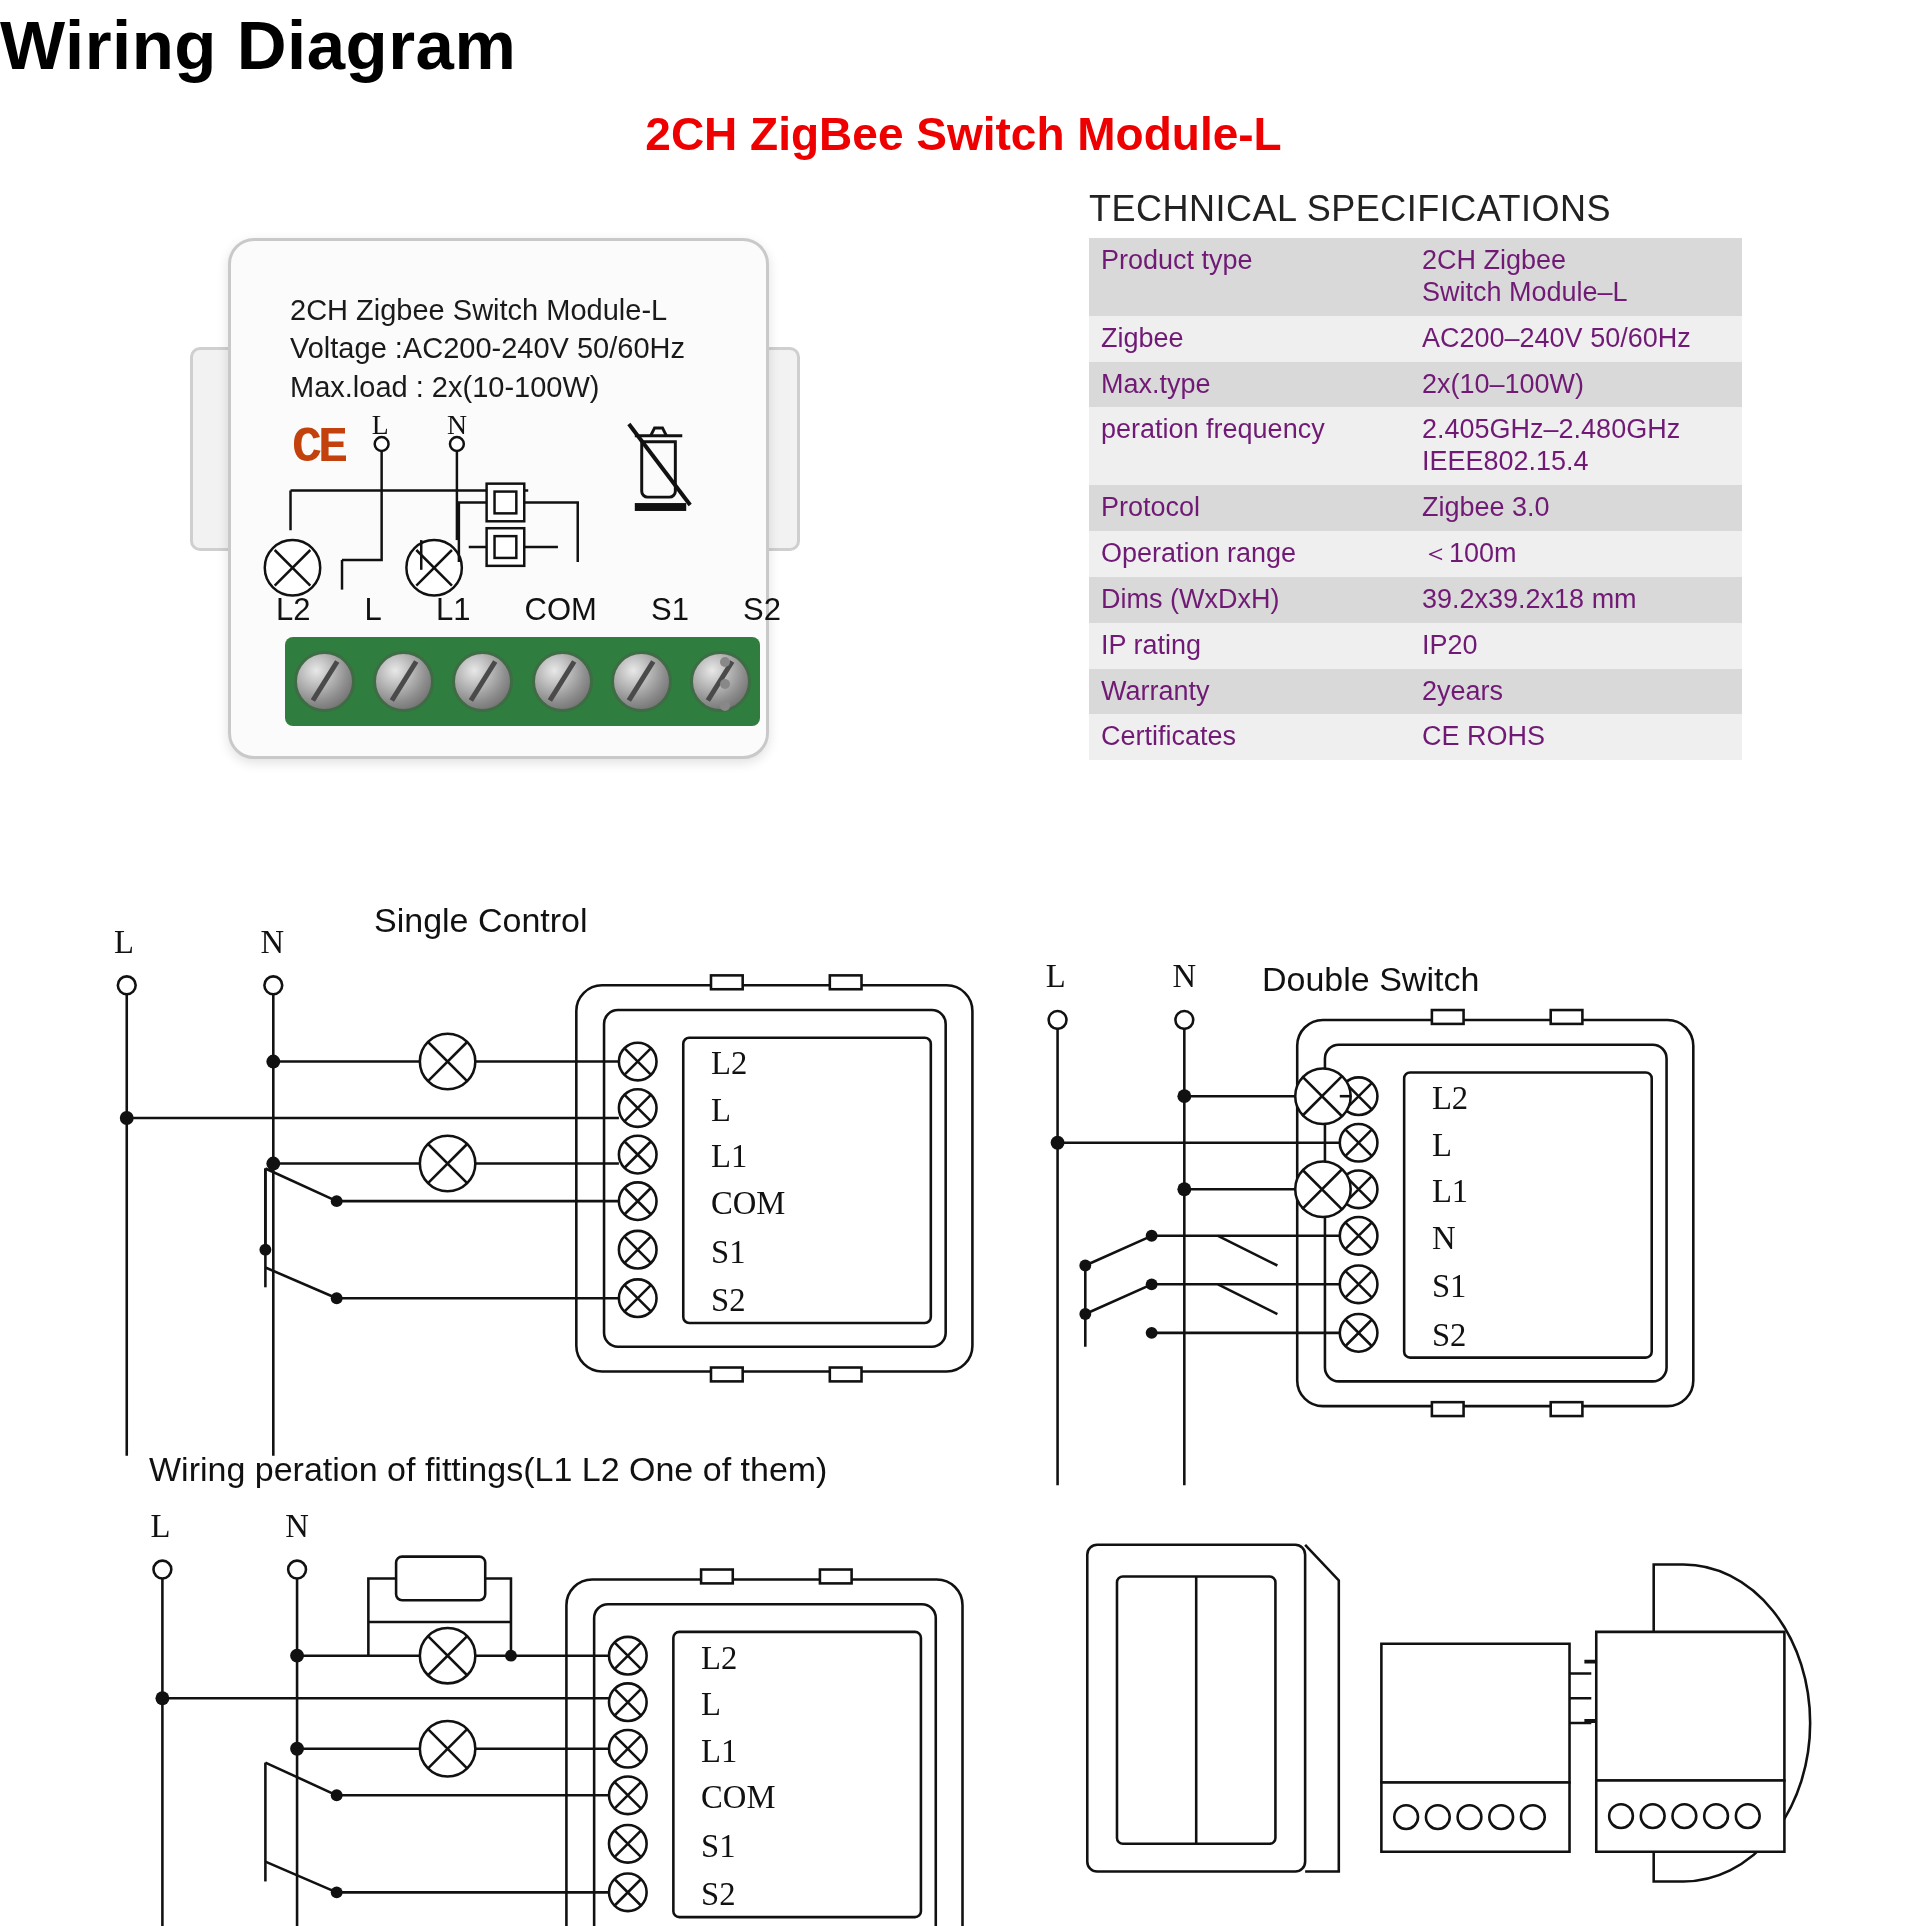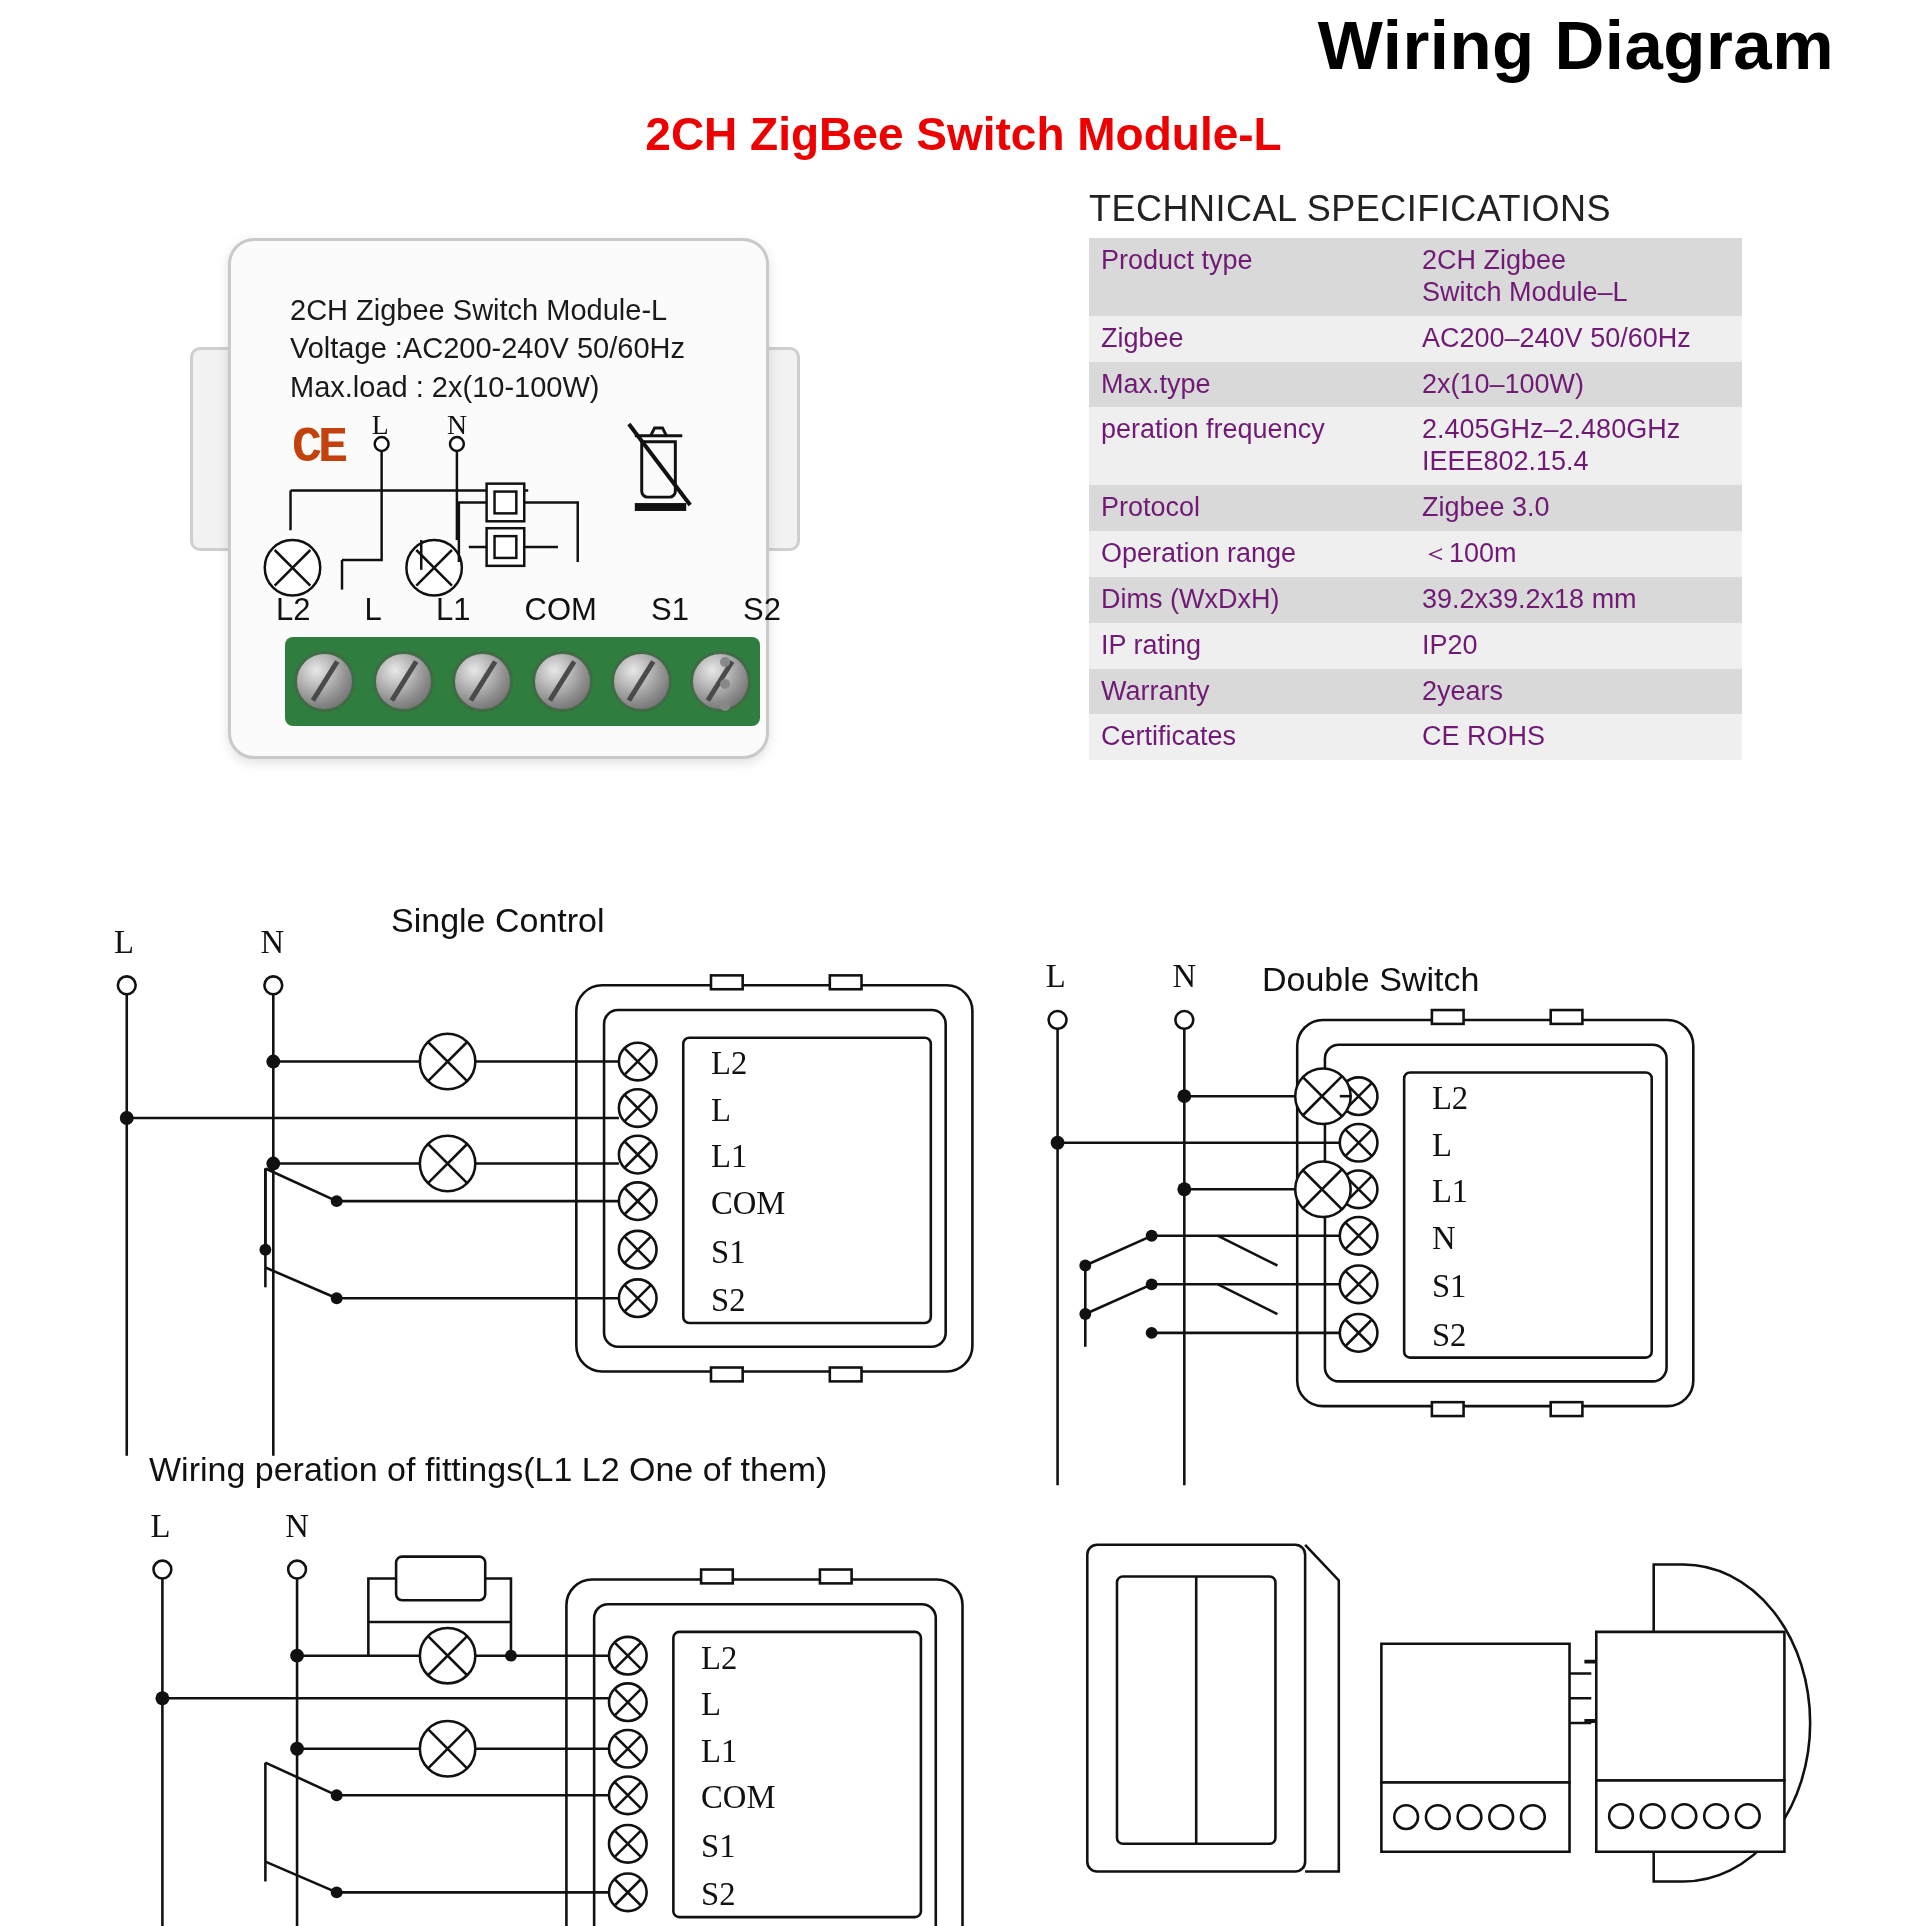--- a/index.html
+++ b/index.html
@@ -8,21 +8,21 @@
     background:#ffffff;
     font-family:"Liberation Sans", sans-serif;
     color:#111;
     position:relative;
     overflow:hidden;
   }
   .abs{position:absolute;}
 
   
   #main-title{
-    top:6px;left:0;width:1834px;text-align:right;
+    top:6px;left:0;width:1834px;text-align:left;
     font-size:69px;font-weight:bold;letter-spacing:0.5px;
     color:#000;
   }
   #sub-title{
     top:107px;left:0;width:1927px;text-align:center;
     font-size:46px;font-weight:bold;color:#ee0000;
   }
 
   
   #spec-wrap{top:188px;left:1089px;width:733px;}
@@ -205,21 +205,21 @@
       <div class="mp-screw"></div>
     </div>
     <div class="mp-leds">
       <div class="mp-led"></div>
       <div class="mp-led"></div>
       <div class="mp-led"></div>
     </div>
   </div>
 </div>
 
-<div class="abs cap" style="top:901px;left:391px;">Single Control</div>
+<div class="abs cap" style="top:901px;left:374px;">Single Control</div>
 <div class="abs cap" style="top:960px;left:1262px;">Double Switch</div>
 <div class="abs cap" style="top:1450px;left:149px;">Wiring peration of fittings(L1 L2 One of them)</div>
 
 <svg class="layer" viewBox="0 0 1946 1946">
   <g stroke="#111" fill="none" stroke-width="2.6">
 
     <rect x="582" y="995" width="400" height="390" rx="26" fill="#fff"></rect>
     <rect x="610" y="1020" width="345" height="340" rx="14" fill="#fff"></rect>
     <rect x="690" y="1048" width="250" height="288" rx="6" fill="#fff"></rect>
 

